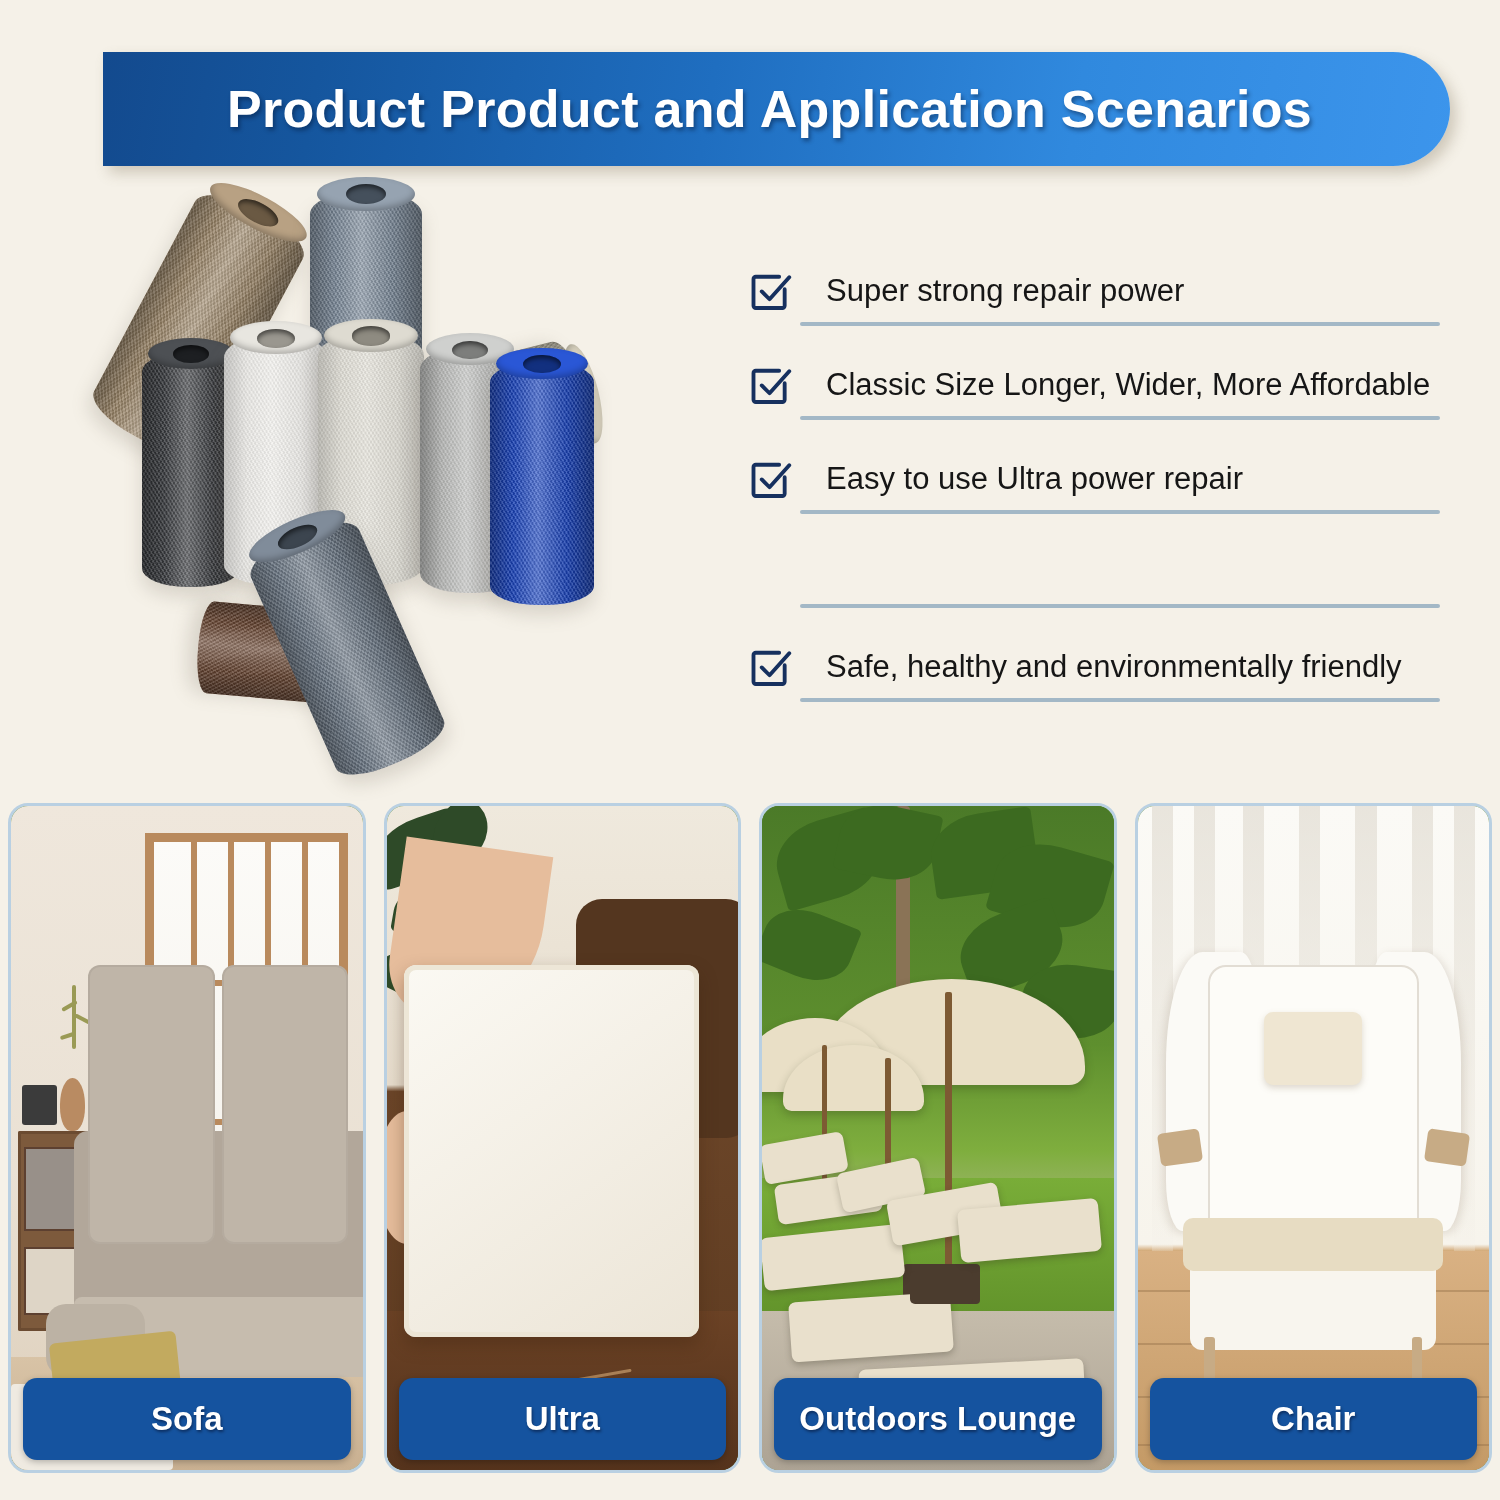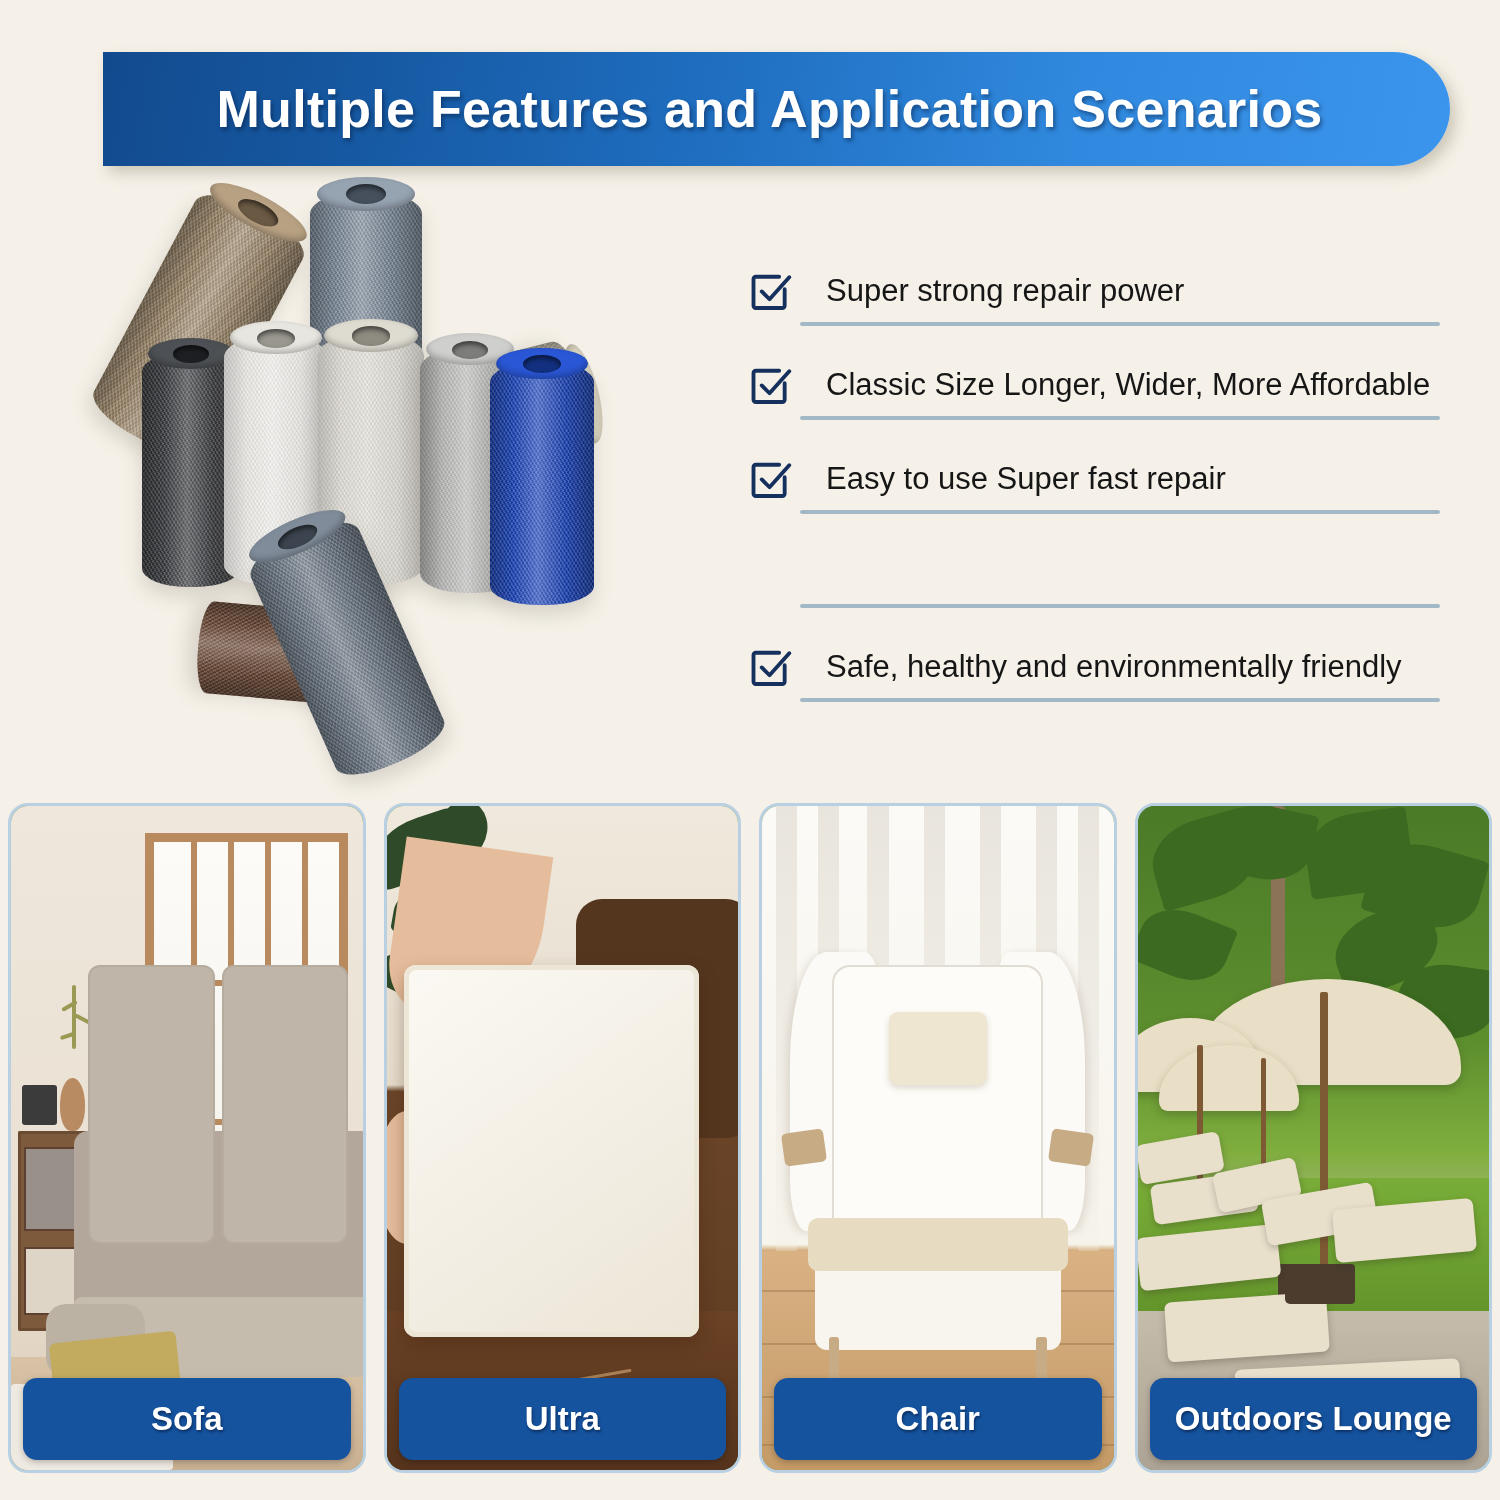--- a/index.html
+++ b/index.html
@@ -237,21 +237,21 @@
   .lounge-umbrella { position:absolute; background:#e9dfc6; border-radius:50% 50% 6% 6% / 82% 82% 14% 14%; box-shadow: 0 4px 10px rgba(40,50,20,0.28); }
   .lounge-pole { position:absolute; background:#7d5a33; border-radius:2px; }
   .lounge-chair { position:absolute; background:#e9e0cc; border-radius:7px; box-shadow: 0 3px 7px rgba(50,45,30,0.30); }
   .lounge-chair-base { position:absolute; background:#4b3c2e; border-radius:4px; }
   .lounge-table { position:absolute; background:#4b3c2e; border-radius:5px; }
 </style>
 </head>
 <body>
 
 <div class="header-banner">
-  <div class="header-title">Multiple Features and Application Scenarios</div>
+  <div class="header-title">Product Product and Application Scenarios</div>
 </div>
 
 <div class="product-image">
 
   <div class="roll" style="left:18px; top:10px; width:122px; height:258px; background:#a08a6c; transform: rotate(28deg);">
     <div class="side"></div>
       <div class="shade"></div>
     <div class="cap" style="background:#b8a183;"></div>
       <div class="hole" style="background:#6a5943;"></div>
   </div>
@@ -349,21 +349,21 @@
   </div>
 
   <div class="feature-row">
     <div class="feature-inner">
       <span class="check-icon">
         <svg viewBox="0 0 48 48" fill="none" xmlns="http://www.w3.org/2000/svg">
           <path d="M40 22v18a2.5 2.5 0 0 1-2.5 2.5h-29A2.5 2.5 0 0 1 6 40V11a2.5 2.5 0 0 1 2.5-2.5H34" stroke="#16305e" stroke-width="4.2" stroke-linecap="round" stroke-linejoin="round"></path>
           <path d="M15 24.5l8.5 8.5L45 9" stroke="#16305e" stroke-width="4.2" stroke-linecap="round" stroke-linejoin="round"></path>
         </svg>
       </span>
-      <span class="feature-text">Easy to use Super fast repair</span>
+      <span class="feature-text">Easy to use Ultra power repair</span>
     </div>
     <div class="feature-divider"></div>
   </div>
 
   <div class="feature-row">
     <div class="feature-divider"></div>
   </div>
 
   <div class="feature-row">
     <div class="feature-inner">
@@ -428,53 +428,20 @@
         <div class="pillow-sofa-back"></div>
         <div class="pillow-arm"></div>
         <div class="pillow-hand2"></div>
         <div class="pillow-leather"></div>
         <div class="pillow-main"></div>
         <div class="pillow-stitch"></div>
       </div>
     </div>
     <div class="card-label">
       <span class="card-label-text">Ultra</span>
-    </div>
-  </div>
-
-  <div class="scenario-card">
-    <div class="card-photo">
-      <div class="chair-scene">
-        <div class="chair-curtain" style="left:4%"></div>
-        <div class="chair-curtain" style="left:16%"></div>
-        <div class="chair-curtain" style="left:30%"></div>
-        <div class="chair-curtain" style="left:46%"></div>
-        <div class="chair-curtain" style="left:62%"></div>
-        <div class="chair-curtain" style="left:78%"></div>
-        <div class="chair-curtain" style="left:90%"></div>
-        <div class="chair-floor">
-          <i style="top:18%"></i>
-            <i style="top:42%"></i>
-            <i style="top:66%"></i>
-            <i style="top:88%"></i>
-        </div>
-        <div class="chair-wing-l"></div>
-        <div class="chair-wing-r"></div>
-        <div class="chair-back"></div>
-        <div class="chair-headrest"></div>
-        <div class="chair-arm-l"></div>
-        <div class="chair-arm-r"></div>
-        <div class="chair-skirt"></div>
-        <div class="chair-seat"></div>
-        <div class="chair-leg" style="left:19%; top:80%;"></div>
-        <div class="chair-leg" style="right:19%; top:80%;"></div>
-      </div>
-    </div>
-    <div class="card-label">
-      <span class="card-label-text">Chair</span>
     </div>
   </div>
 
   <div class="scenario-card">
     <div class="card-photo">
       <div class="lounge-scene">
         <div class="lounge-trunk" style="left:38%; top:0; width:4%; height:42%;"></div>
         <div class="lounge-palm" style="left:4%; top:2%; width:30%; height:12%; transform:rotate(-16deg);"></div>
         <div class="lounge-palm" style="left:22%; top:0%; width:28%; height:11%; transform:rotate(12deg);"></div>
         <div class="lounge-palm" style="left:48%; top:1%; width:30%; height:12%; transform:rotate(-8deg);"></div>
@@ -501,13 +468,46 @@
         <div class="lounge-chair" style="left:8%; top:74%; width:46%; height:9%; transform:rotate(-4deg);"></div>
         <div class="lounge-chair" style="left:28%; top:84%; width:64%; height:10%; transform:rotate(-3deg);"></div>
         <div class="lounge-table" style="left:42%; top:70%; width:18%; height:5%;"></div>
       </div>
     </div>
     <div class="card-label">
       <span class="card-label-text">Outdoors Lounge</span>
     </div>
   </div>
 
+  <div class="scenario-card">
+    <div class="card-photo">
+      <div class="chair-scene">
+        <div class="chair-curtain" style="left:4%"></div>
+        <div class="chair-curtain" style="left:16%"></div>
+        <div class="chair-curtain" style="left:30%"></div>
+        <div class="chair-curtain" style="left:46%"></div>
+        <div class="chair-curtain" style="left:62%"></div>
+        <div class="chair-curtain" style="left:78%"></div>
+        <div class="chair-curtain" style="left:90%"></div>
+        <div class="chair-floor">
+          <i style="top:18%"></i>
+            <i style="top:42%"></i>
+            <i style="top:66%"></i>
+            <i style="top:88%"></i>
+        </div>
+        <div class="chair-wing-l"></div>
+        <div class="chair-wing-r"></div>
+        <div class="chair-back"></div>
+        <div class="chair-headrest"></div>
+        <div class="chair-arm-l"></div>
+        <div class="chair-arm-r"></div>
+        <div class="chair-skirt"></div>
+        <div class="chair-seat"></div>
+        <div class="chair-leg" style="left:19%; top:80%;"></div>
+        <div class="chair-leg" style="right:19%; top:80%;"></div>
+      </div>
+    </div>
+    <div class="card-label">
+      <span class="card-label-text">Chair</span>
+    </div>
+  </div>
+
 </div>
 
 </body></html>

